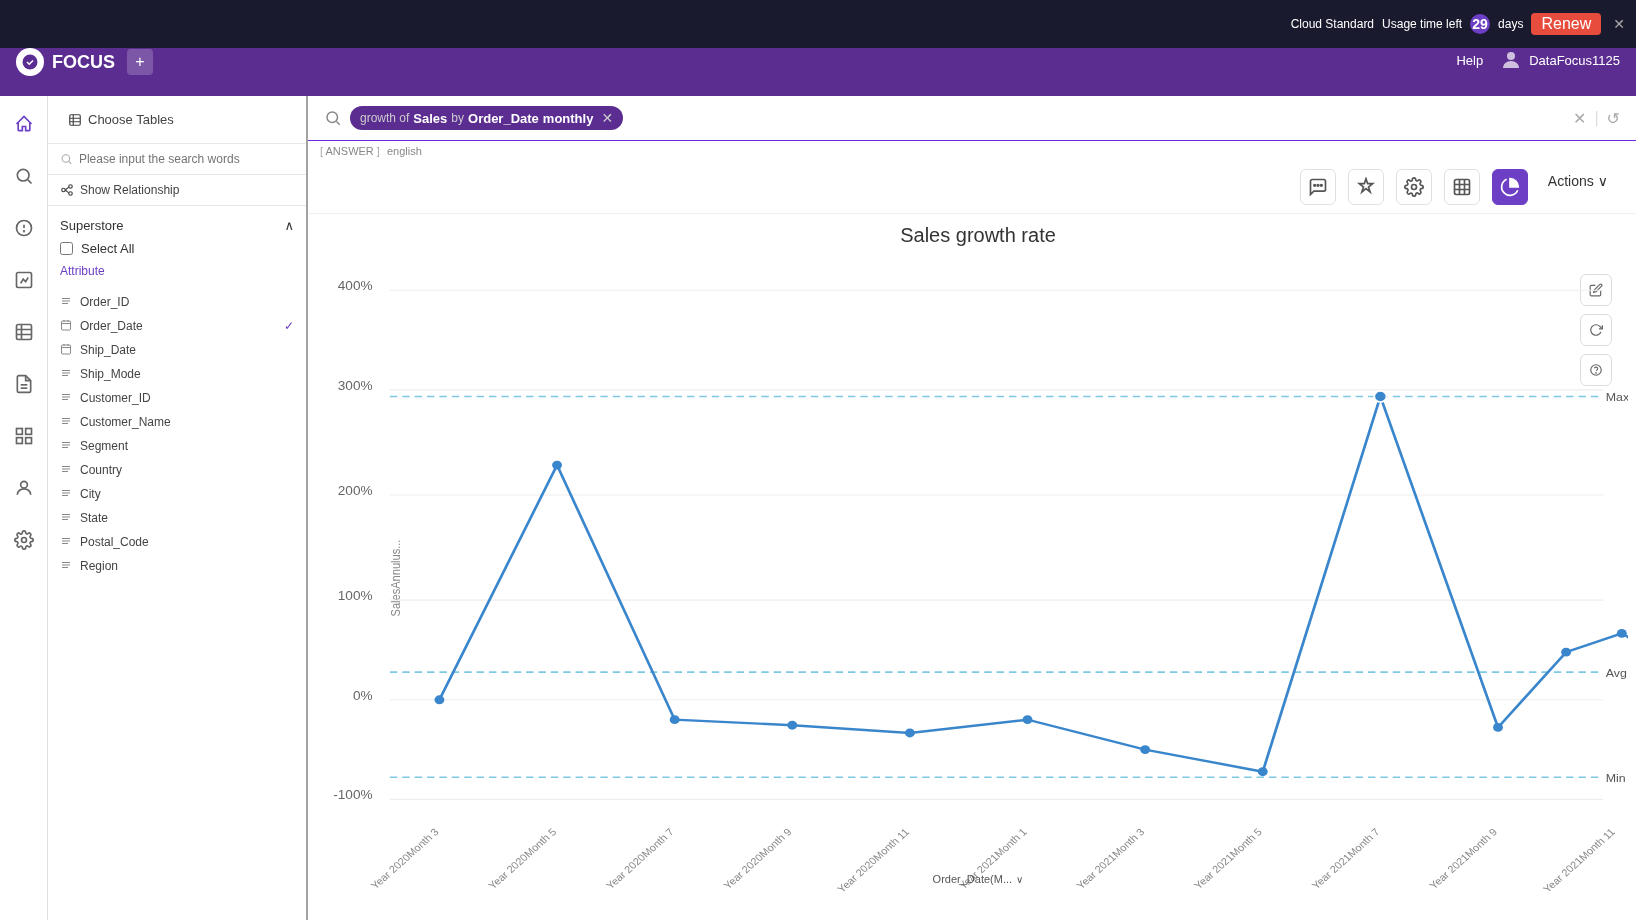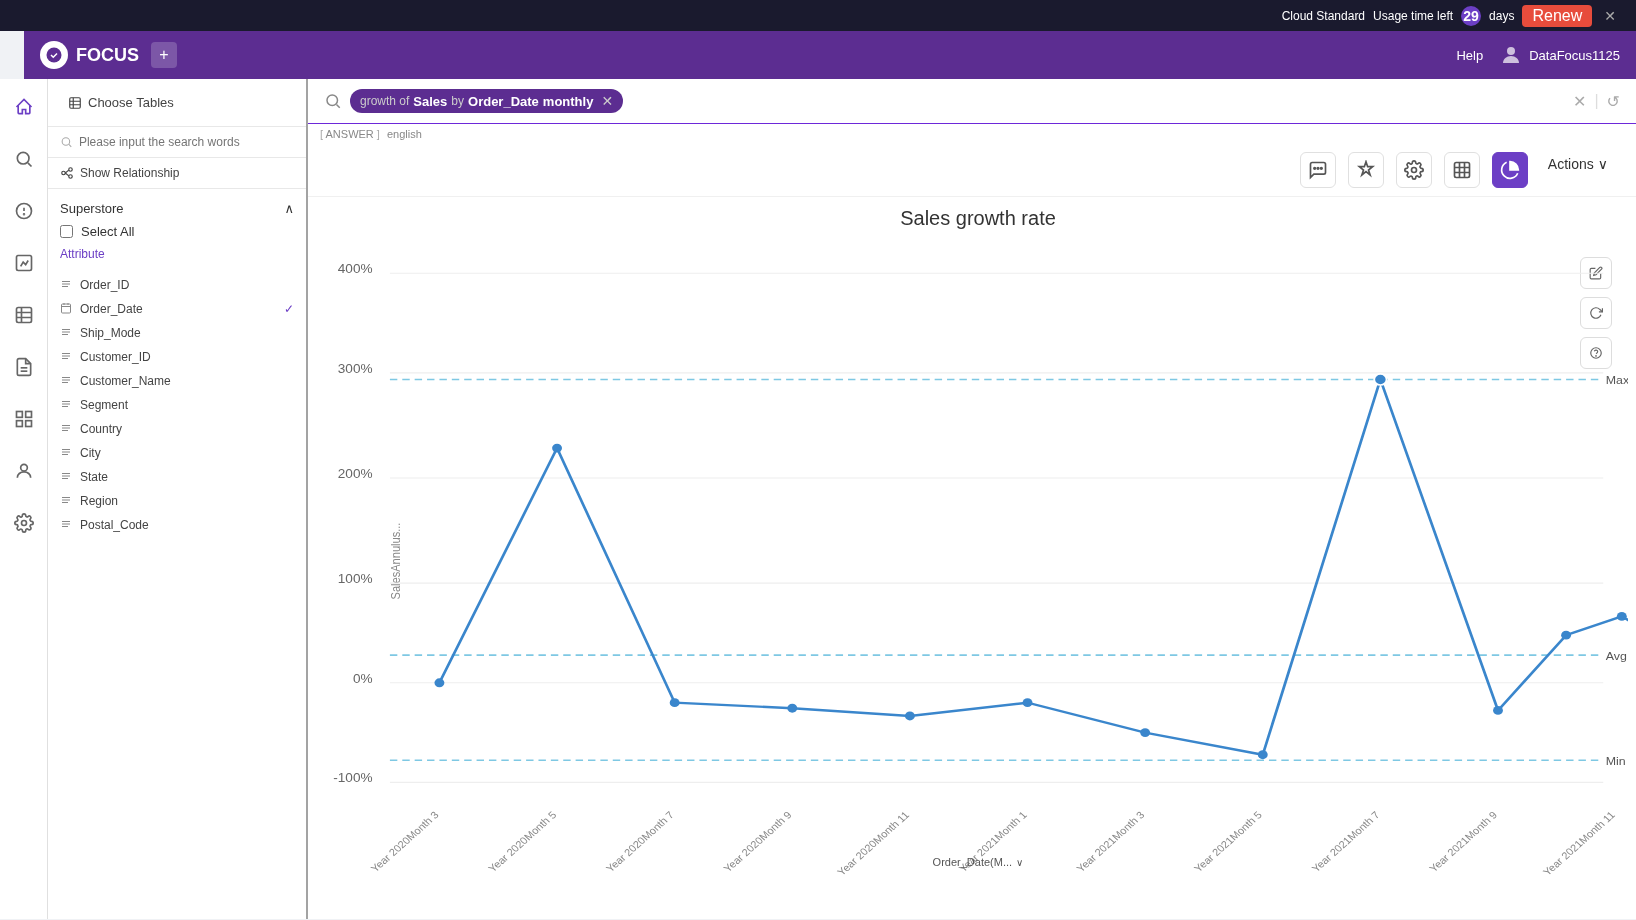--- a/index.html
+++ b/index.html
@@ -5,22 +5,22 @@
     * { box-sizing: border-box; margin: 0; padding: 0; }
     body { font-family: -apple-system, BlinkMacSystemFont, 'Segoe UI', sans-serif; background: #f0f2f5; overflow: hidden; }
 
     
     .top-banner {
       background: #1a1a2e;
       color: #fff;
       display: flex;
       align-items: center;
       justify-content: flex-end;
-      padding: 0 20px;
-      height: 31px;
+      padding: 0 11px;
+      height: 48px;
       font-size: 12px;
       gap: 8px;
     }
     .top-banner .renew-btn {
       background: #e74c3c;
       color: #fff;
       border: none;
       border-radius: 4px;
       padding: 2px 10px;
       font-size: 16px;
@@ -42,25 +42,24 @@
       align-items: center;
       justify-content: center;
       font-size: 14px;
       font-weight: bold;
     }
 
     
     .header-bar {
       background: #5c2d91;
       display: flex;
-      align-items: center;
+      align-items: flex-start;
       height: 48px;
       padding: 0 16px;
       justify-content: space-between;
-      margin-left: 24px;
     }
     .logo-area {
       display: flex;
       align-items: center;
       gap: 8px;
       color: #fff;
       font-size: 18px;
       font-weight: bold;
     }
     .logo-icon {
@@ -519,20 +518,30 @@
               <rect x="3" y="4" width="18" height="18" rx="2"></rect>
               <line x1="3" y1="9" x2="21" y2="9"></line>
               <line x1="8" y1="2" x2="8" y2="6"></line>
               <line x1="16" y1="2" x2="16" y2="6"></line>
             </svg></span>
       <span>Order_Date</span>
       <span class="field-chevron">✓</span>
     </div>
         <div class="field-item">
       <span class="field-icon"><svg width="12" height="12" viewBox="0 0 24 24" fill="none" stroke="#888" stroke-width="2">
+              <rect x="3" y="4" width="18" height="18" rx="2"></rect>
+              <line x1="3" y1="9" x2="21" y2="9"></line>
+              <line x1="8" y1="2" x2="8" y2="6"></line>
+              <line x1="16" y1="2" x2="16" y2="6"></line>
+            </svg></span>
+      <span>Ship_Date</span>
+
+    </div>
+        <div class="field-item">
+      <span class="field-icon"><svg width="12" height="12" viewBox="0 0 24 24" fill="none" stroke="#888" stroke-width="2">
               <line x1="4" y1="7" x2="20" y2="7"></line>
               <line x1="4" y1="12" x2="20" y2="12"></line>
               <line x1="4" y1="17" x2="16" y2="17"></line>
             </svg></span>
       <span>Ship_Mode</span>
 
     </div>
         <div class="field-item">
       <span class="field-icon"><svg width="12" height="12" viewBox="0 0 24 24" fill="none" stroke="#888" stroke-width="2">
               <line x1="4" y1="7" x2="20" y2="7"></line>
@@ -586,30 +595,30 @@
             </svg></span>
       <span>State</span>
 
     </div>
         <div class="field-item">
       <span class="field-icon"><svg width="12" height="12" viewBox="0 0 24 24" fill="none" stroke="#888" stroke-width="2">
               <line x1="4" y1="7" x2="20" y2="7"></line>
               <line x1="4" y1="12" x2="20" y2="12"></line>
               <line x1="4" y1="17" x2="16" y2="17"></line>
             </svg></span>
+      <span>Postal_Code</span>
+
+    </div>
+        <div class="field-item">
+      <span class="field-icon"><svg width="12" height="12" viewBox="0 0 24 24" fill="none" stroke="#888" stroke-width="2">
+              <line x1="4" y1="7" x2="20" y2="7"></line>
+              <line x1="4" y1="12" x2="20" y2="12"></line>
+              <line x1="4" y1="17" x2="16" y2="17"></line>
+            </svg></span>
       <span>Region</span>
-
-    </div>
-        <div class="field-item">
-      <span class="field-icon"><svg width="12" height="12" viewBox="0 0 24 24" fill="none" stroke="#888" stroke-width="2">
-              <line x1="4" y1="7" x2="20" y2="7"></line>
-              <line x1="4" y1="12" x2="20" y2="12"></line>
-              <line x1="4" y1="17" x2="16" y2="17"></line>
-            </svg></span>
-      <span>Postal_Code</span>
 
     </div>
       </div>
   </div>
 
   <div class="content-area">
 
     <div class="search-bar-area">
       <svg width="18" height="18" viewBox="0 0 24 24" fill="none" stroke="#888" stroke-width="2">
           <circle cx="11" cy="11" r="7"></circle>

